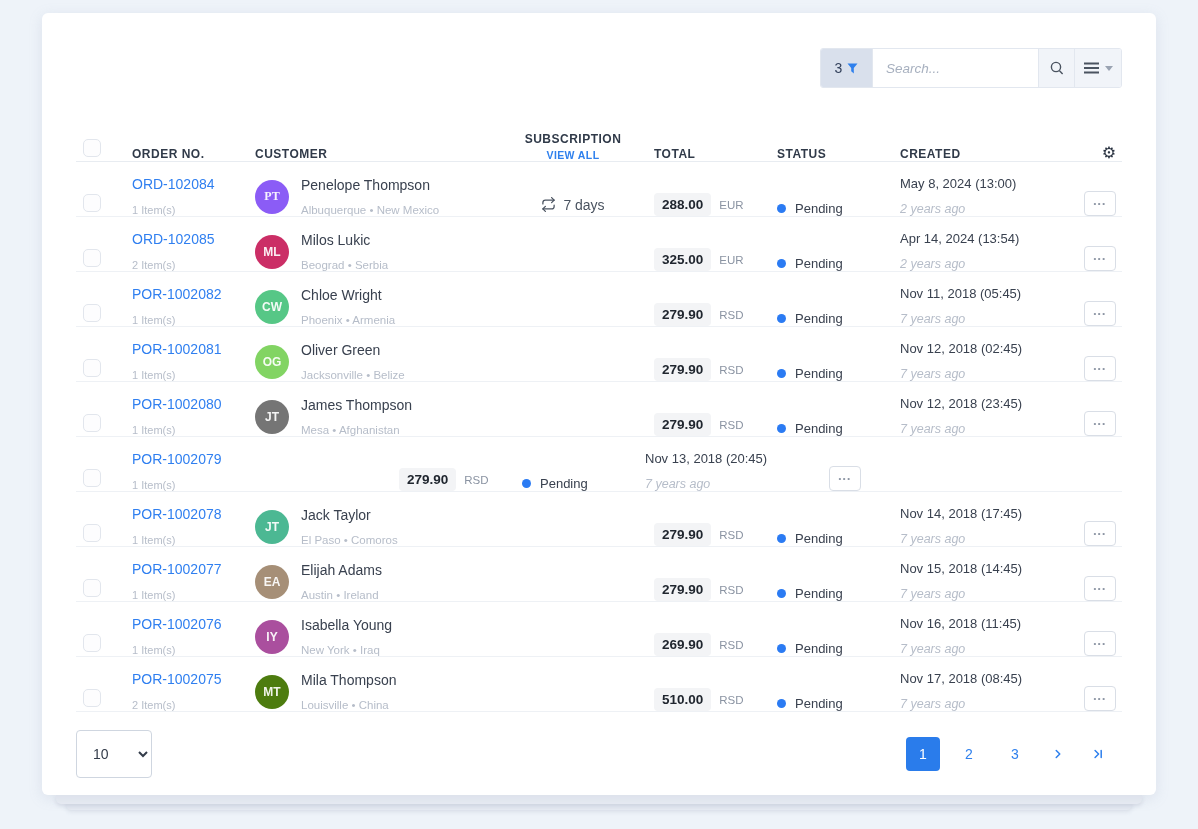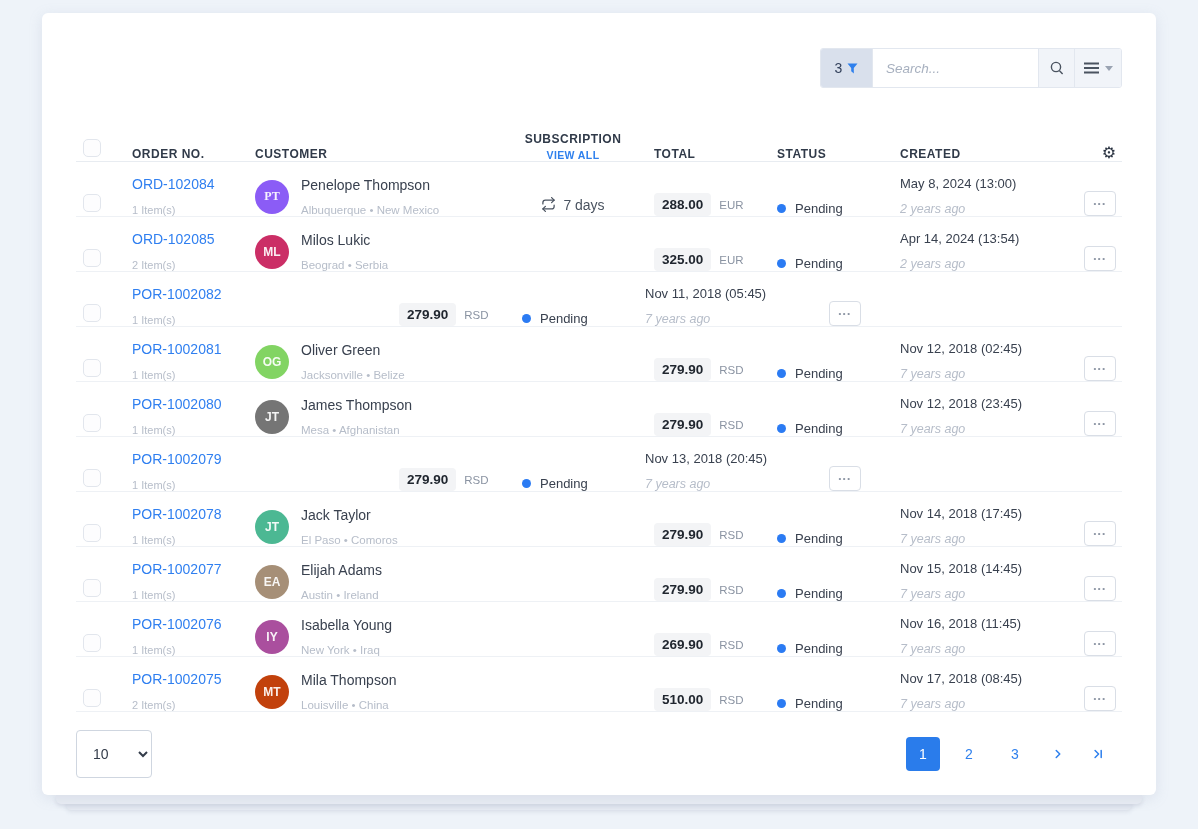--- a/index.html
+++ b/index.html
@@ -270,20 +270,27 @@
       <button class="dots-btn"><span class="dots-glyph">•••</span></button>
     </div>
   </div>
 
   <div class="tr row">
     <div class="col-check"><span class="checkbox"></span></div>
     <div class="col-order">
       <a class="order-link">POR-1002082</a>
       <div class="muted">1 Item(s)</div>
     </div>
+    <div class="col-customer">
+      <span class="avatar" style="background: rgb(86, 199, 134);">CW</span>
+      <span>
+        <div class="cust-name">Chloe Wright</div>
+        <div class="muted cust-loc">Phoenix • Armenia</div>
+      </span>
+    </div>
     <div class="col-sub">
       
     </div>
     <div class="col-total">
       <span class="amount">279.90</span>
       <span class="currency">RSD</span>
     </div>
     <div class="col-status">
       <span class="status-dot" style="background: rgb(43, 123, 243);"></span>
       <span class="status-text">Pending</span>
@@ -488,21 +495,21 @@
     </div>
   </div>
 
   <div class="tr row">
     <div class="col-check"><span class="checkbox"></span></div>
     <div class="col-order">
       <a class="order-link">POR-1002075</a>
       <div class="muted">2 Item(s)</div>
     </div>
     <div class="col-customer">
-      <span class="avatar" style="background: #c2410c;">MT</span>
+      <span class="avatar" style="background: #4d7c0f;">MT</span>
       <span>
         <div class="cust-name">Mila Thompson</div>
         <div class="muted cust-loc">Louisville • China</div>
       </span>
     </div>
     <div class="col-sub">
       
     </div>
     <div class="col-total">
       <span class="amount">510.00</span>

